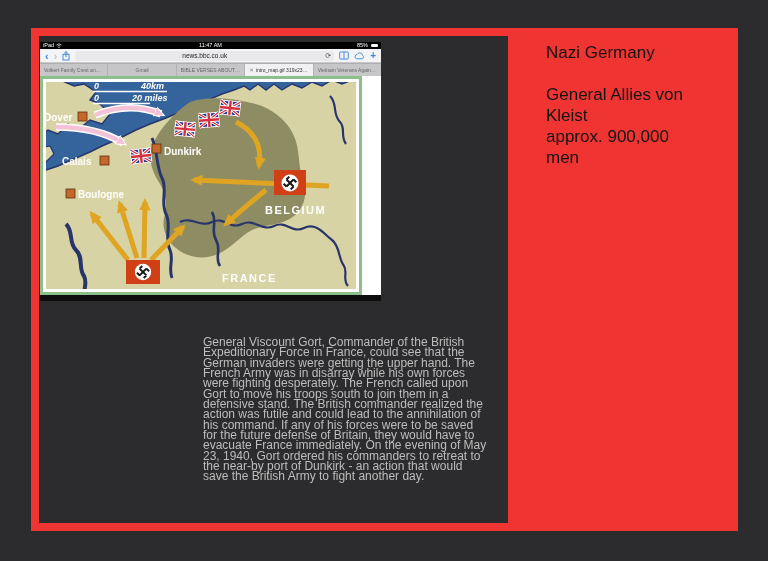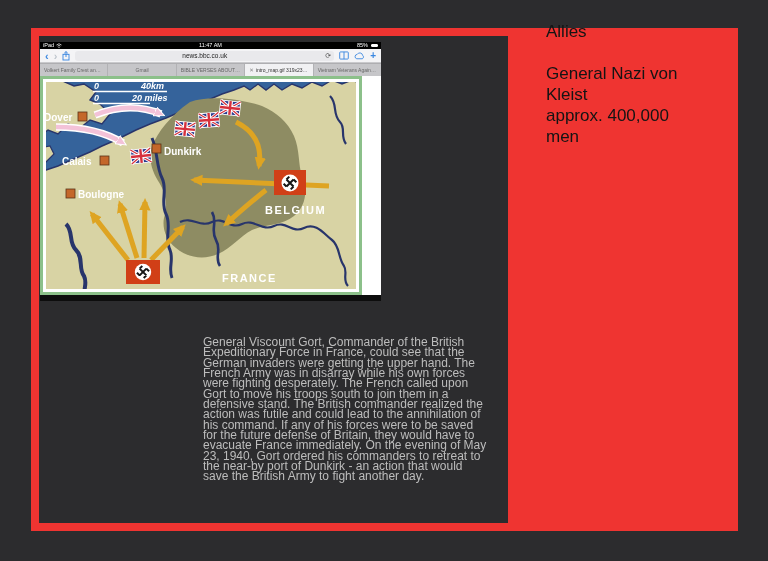--- a/index.html
+++ b/index.html
@@ -48,25 +48,25 @@
   .endstrip { height:6px; background:#0d0d0d; }
 </style>
 </head>
 <body>
 
 <div class="red-frame"></div>
 <div class="red-panel"></div>
 
 <div class="panel-text">
   <div class="panel-section">
-    <div class="panel-heading">Allies</div>
   </div>
   <div class="panel-section">
-    <div class="panel-line">General Nazi von Kleist</div>
-    <div class="panel-line">approx. 400,000 men</div>
+    <div class="panel-heading">Nazi Germany</div>
+    <div class="panel-line">General Allies von Kleist</div>
+    <div class="panel-line">approx. 900,000 men</div>
   </div>
 </div>
 
 <div class="caption">General Viscount Gort, Commander of the British Expeditionary Force in France, could see that the German invaders were getting the upper hand. The French Army was in disarray while his own forces were fighting desperately. The French called upon Gort to move his troops south to join them in a defensive stand. The British commander realized the action was futile and could lead to the annihilation of his command. If any of his forces were to be saved for the future defense of Britain, they would have to evacuate France immediately. On the evening of May 23, 1940, Gort ordered his commanders to retreat to the near-by port of Dunkirk - an action that would save the British Army to fight another day.</div>
 
 <div class="screenshot">
 
   <div class="statusbar">
     <span class="left">
       <span>iPad</span>

